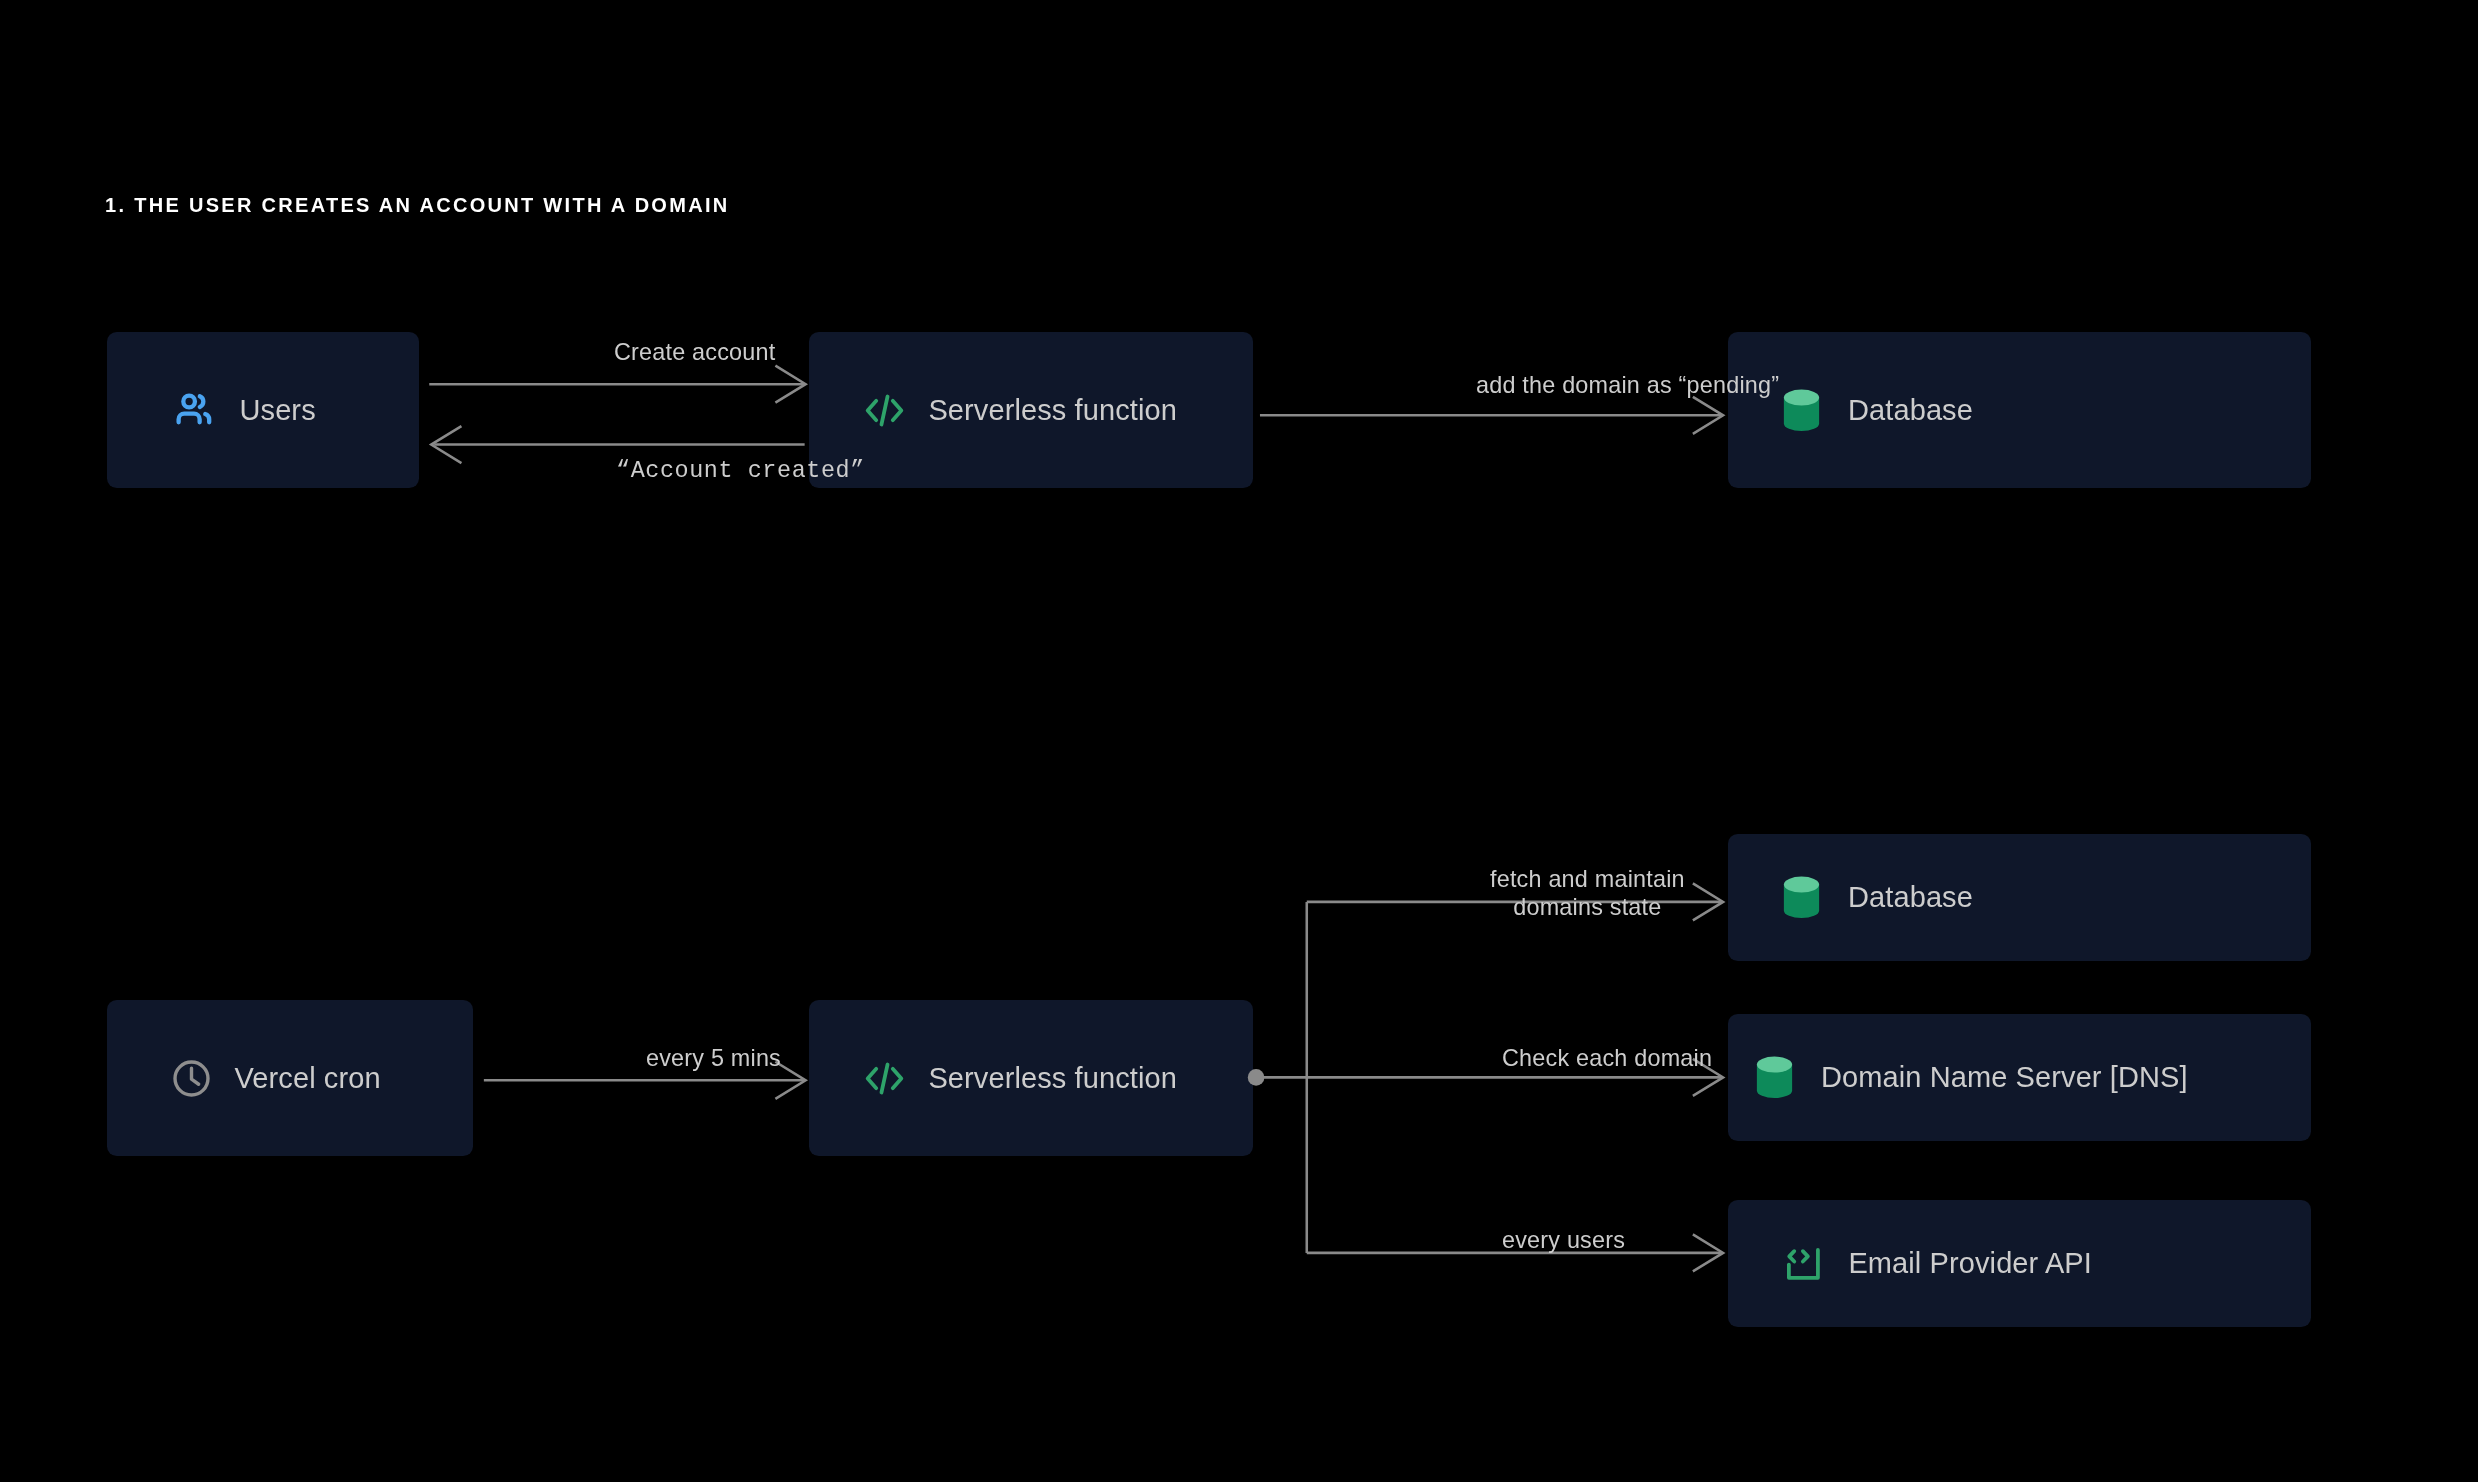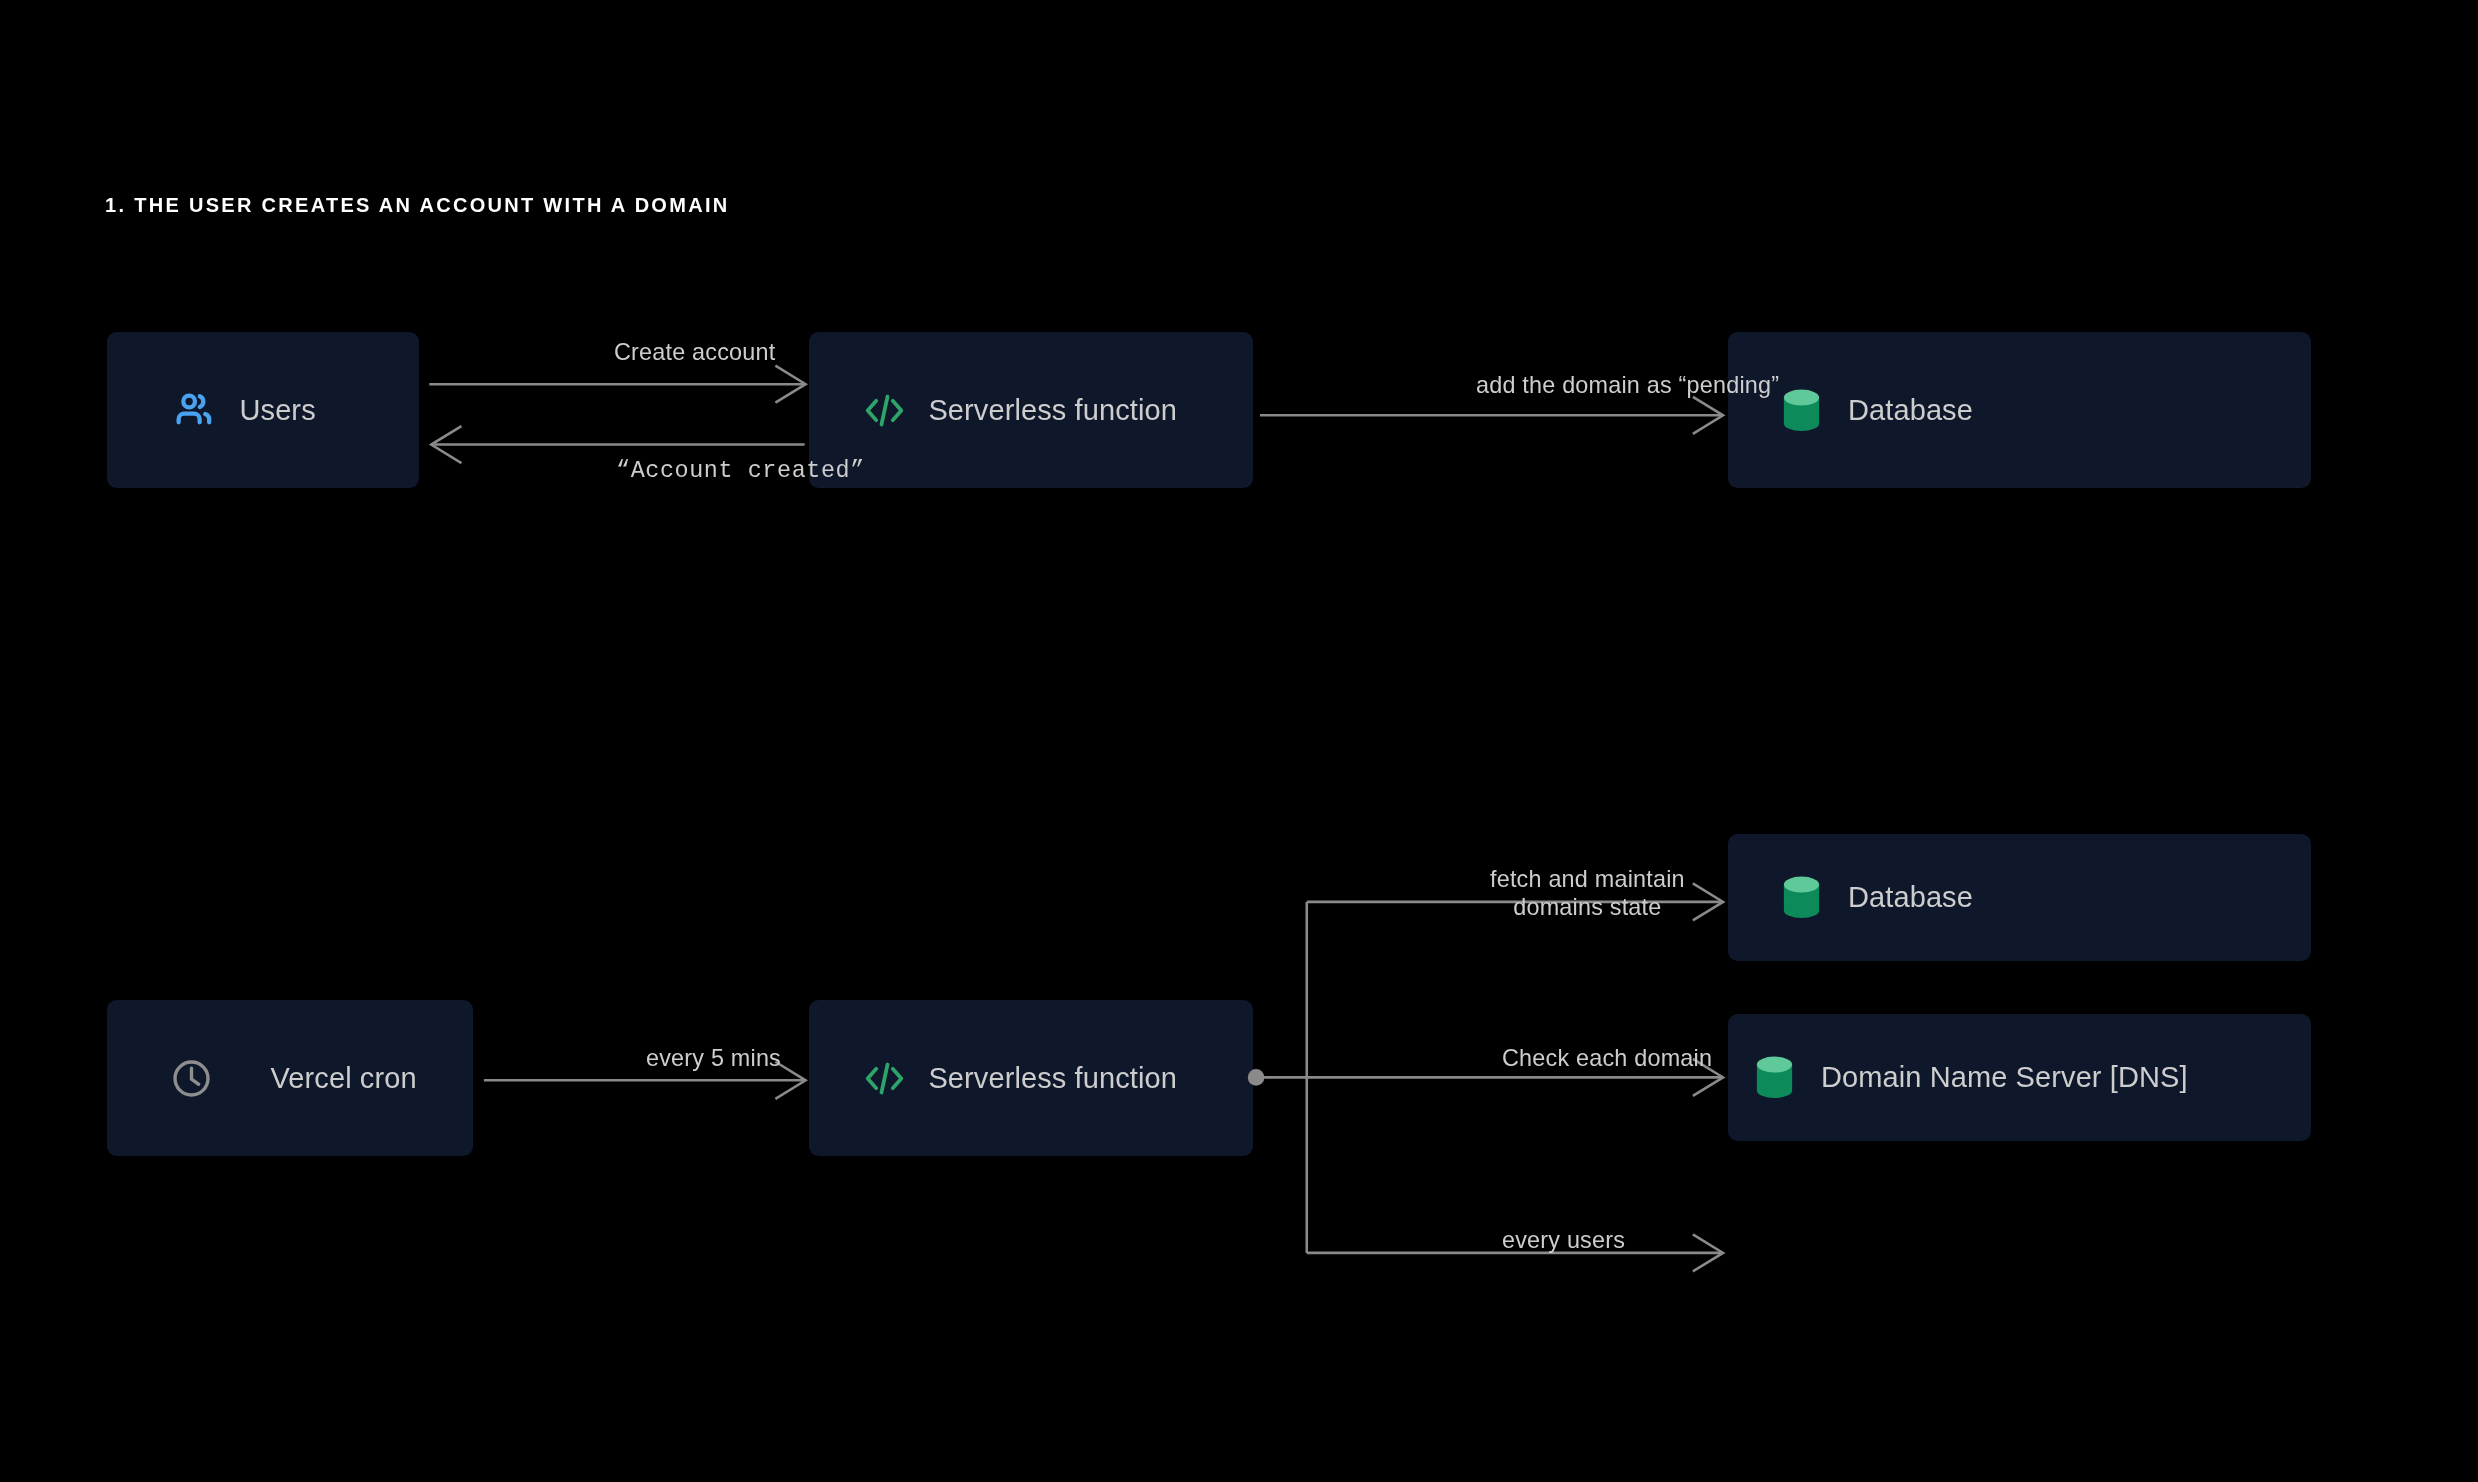--- a/index.html
+++ b/index.html
@@ -61,21 +61,21 @@
 
   
   #node-users            { left: 107px;  top: 332px;  width: 312px; height: 156px; padding-left: 66px; }
   #node-users .node-icon { width: 45px; height: 45px; margin-right: 21.5px; }
   #node-serverless-1     { left: 809px;  top: 332px;  width: 444px; height: 156px; padding-left: 54px; }
   #node-serverless-1 .node-icon { width: 43px; height: 43px; margin-right: 22.4px; }
   #node-database-1       { left: 1728px; top: 332px;  width: 583px; height: 156px; padding-left: 53px; }
   #node-database-1 .node-icon { width: 41px; height: 47px; margin-right: 26px; }
 
   
-  #node-cron             { left: 107px;  top: 1000px; width: 366px; height: 156px; padding-left: 63px; gap: 36px; }
+  #node-cron             { left: 107px;  top: 1000px; width: 366px; height: 156px; padding-left: 63px; }
   #node-cron .node-icon  { width: 43px; height: 43px; margin-right: 21.5px; }
   #node-serverless-2     { left: 809px;  top: 1000px; width: 444px; height: 156px; padding-left: 54px; }
   #node-serverless-2 .node-icon { width: 43px; height: 43px; margin-right: 22.4px; }
   #node-database-2       { left: 1728px; top: 834px;  width: 583px; height: 127px; padding-left: 53px; }
   #node-database-2 .node-icon { width: 41px; height: 47px; margin-right: 26px; }
   #node-dns              { left: 1728px; top: 1014px; width: 583px; height: 127px; padding-left: 26px; }
   #node-dns .node-icon   { width: 41px; height: 47px; margin-right: 26px; }
   #node-email-api        { left: 1728px; top: 1200px; width: 583px; height: 127px; padding-left: 53px; }
   #node-email-api .node-icon { width: 43px; height: 43px; margin-right: 24.4px; }
 
@@ -190,20 +190,30 @@
   <div class="node" id="node-dns">
     <span class="node-icon">
       <svg viewBox="0 0 34 40" width="41" height="47">
         <path d="M2 9 h30 v22 a15 6.5 0 0 1 -30 0 z" fill="#0d8a5a"></path>
         <ellipse cx="17" cy="9" rx="15" ry="6.8" fill="#5fc99a"></ellipse>
       </svg>
     </span>
     <span class="node-label">Domain Name Server  [DNS]</span>
   </div>
 
+  <div class="node" id="node-email-api">
+    <span class="node-icon">
+      <svg viewBox="0 0 24 24" width="43" height="43" fill="none" stroke="#2ea36a" stroke-width="2.1" stroke-linecap="round" stroke-linejoin="round">
+        <polyline points="20.6,4.4 20.6,20 4.4,20 4.4,12.6"></polyline>
+        <polyline points="7.4,5.1 4.6,8 7.4,10.9"></polyline>
+        <polyline points="12.2,5.1 15,8 12.2,10.9"></polyline>
+      </svg>
+    </span>
+    <span class="node-label">Email Provider API</span>
+  </div>
 
   <svg class="connectors" viewBox="0 0 2541 1520" width="2478" height="1482">
     <g stroke="#8a8a8a" stroke-width="2.6" fill="none" stroke-linecap="butt" stroke-linejoin="miter">
 
       <line x1="440" y1="394" x2="825" y2="394"></line>
       <polyline points="795,375 826,394 795,413" stroke-width="2.6"></polyline>
 
       <line x1="825" y1="456" x2="445" y2="456"></line>
       <polyline points="473,437 442,456 473,475" stroke-width="2.6"></polyline>
 

